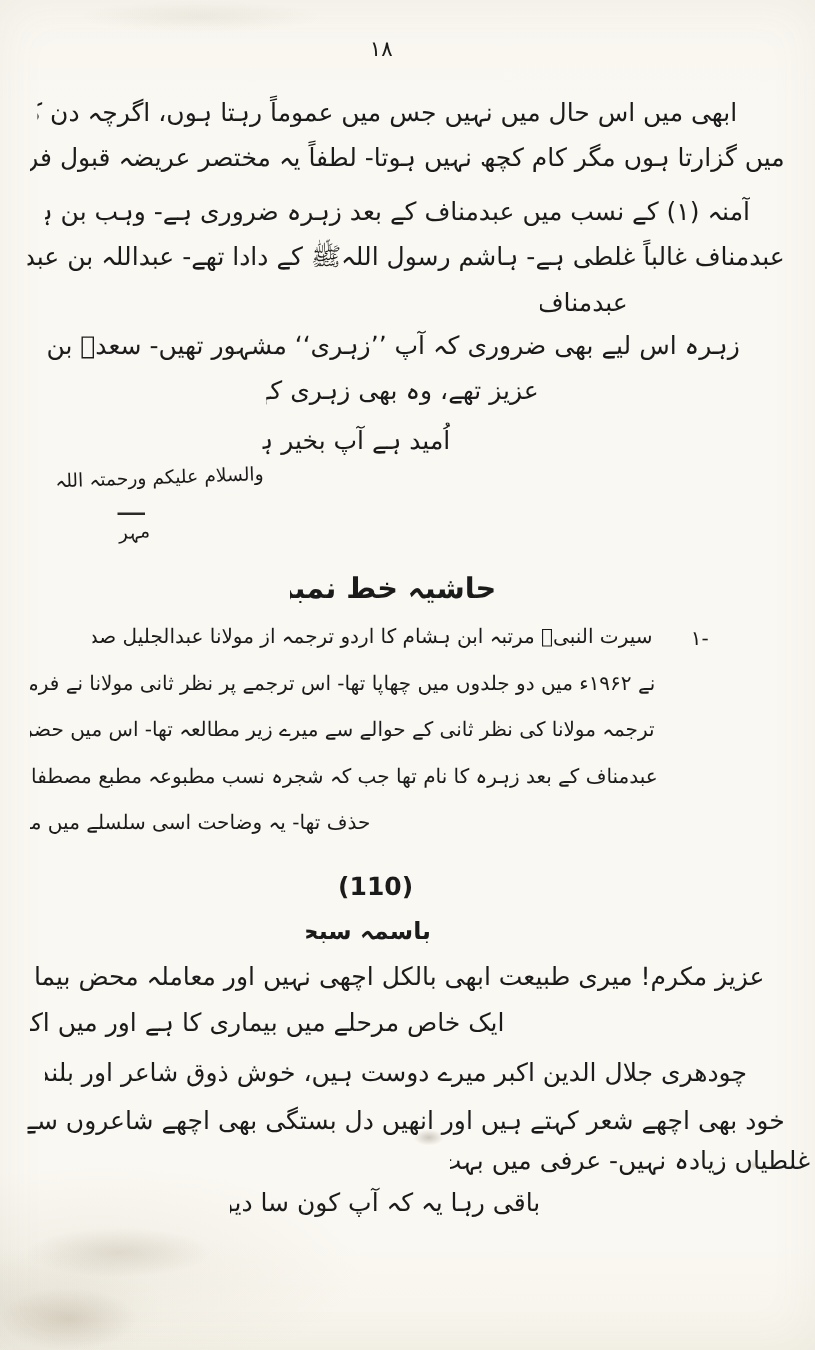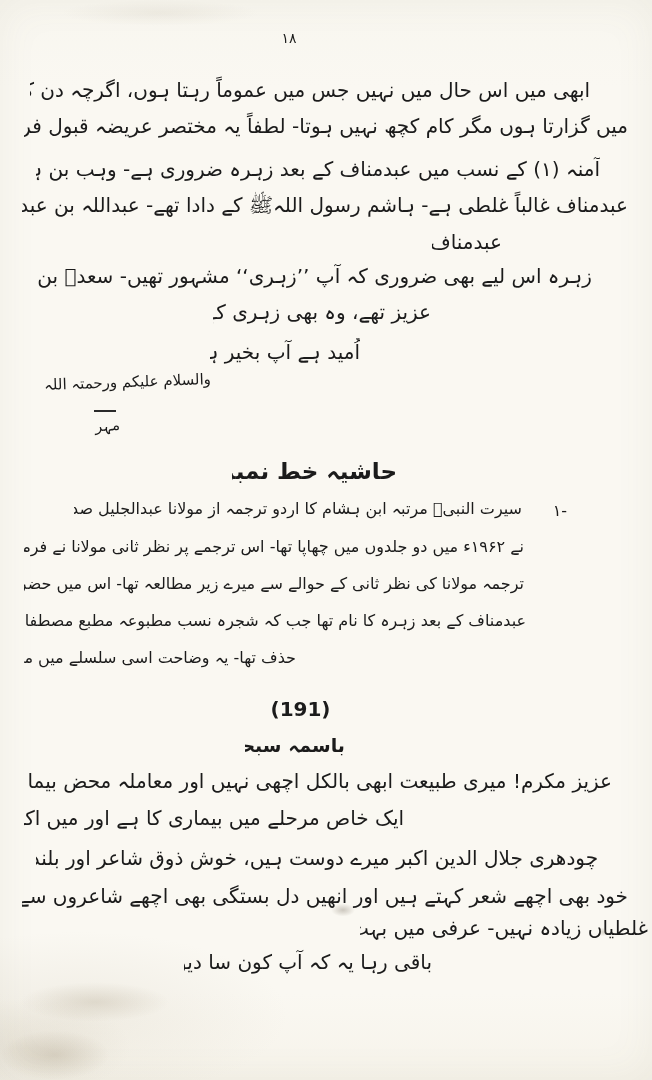--- a/index.html
+++ b/index.html
@@ -27,21 +27,21 @@
   .fn{font-size:16px;line-height:1.4;}
   .center{text-align:center;}
   .bold{font-weight:bold;}
   .smudge{position:absolute;pointer-events:none;}
 </style>
 </head>
 <body>
 
 <div class="page">
 
-  <div class="ln center" style="left:254px;top:28px;width:70px;font-size:14px;">۱۸</div>
+  <div class="ln center" style="left:270px;top:28px;width:70px;font-size:17px;">۱۸</div>
 
   <div>
     <div class="ln" style="left:30px;top:76px;width:560px;">ابھی میں اس حال میں نہیں جس میں عموماً رہتا ہوں، اگرچہ دن کا بیشتر حصہ اپنے کمرے</div>
     <div class="ln" style="left:24px;top:112px;width:604px;">میں گزارتا ہوں مگر کام کچھ نہیں ہوتا- لطفاً یہ مختصر عریضہ قبول فرمائیے- زیادہ لکھنے کا دماغ نہیں-</div>
     <div class="ln" style="left:36px;top:155px;width:564px;">آمنہ (۱) کے نسب میں عبدمناف کے بعد زہرہ ضروری ہے- وہب بن ہاشم بن</div>
     <div class="ln" style="left:22px;top:191px;width:606px;">عبدمناف غالباً غلطی ہے- ہاشم رسول اللہﷺ کے دادا تھے- عبداللہ بن عبدالمطلب بن ہاشم بن</div>
     <div class="ln" style="left:432px;top:228px;width:70px;">عبدمناف-</div>
     <div class="ln" style="left:36px;top:262px;width:556px;">زہرہ اس لیے بھی ضروری کہ آپ ’’زہری‘‘ مشہور تھیں- سعدؓ بن ابی وقاص آپ کے</div>
     <div class="ln" style="left:213px;top:298px;width:218px;">عزیز تھے، وہ بھی زہری کہلاتے تھے-</div>
     <div class="ln" style="left:210px;top:338px;width:150px;">اُمید ہے آپ بخیر ہوں-</div>
@@ -56,21 +56,21 @@
   <div>
     <div class="ln fn" style="left:541px;top:500px;width:26px;">۱-</div>
     <div class="ln fn" style="left:74px;top:498px;width:448px;">سیرت النبیؐ مرتبہ ابن ہشام کا اردو ترجمہ از مولانا عبدالجلیل صدیقی شیخ غلام علی اینڈ سنز پبلشرز لاہور</div>
     <div class="ln fn" style="left:24px;top:536px;width:500px;">نے ۱۹۶۲ء میں دو جلدوں میں چھاپا تھا- اس ترجمے پر نظر ثانی مولانا نے فرمائی تھی اور ان دنوں یہی</div>
     <div class="ln fn" style="left:24px;top:573px;width:500px;">ترجمہ مولانا کی نظر ثانی کے حوالے سے میرے زیر مطالعہ تھا- اس میں حضرت آمنہؓ کے نسب میں</div>
     <div class="ln fn" style="left:24px;top:610px;width:502px;">عبدمناف کے بعد زہرہ کا نام تھا جب کہ شجرہ نسب مطبوعہ مطبع مصطفائی محمد نگر ۱۲۶۳ھ میں زہرہ کا نام</div>
     <div class="ln fn" style="left:24px;top:647px;width:272px;">حذف تھا- یہ وضاحت اسی سلسلے میں مانگی گئی تھی-</div>
   </div>
 
   <div>
-    <div class="ln center bold" style="left:258px;top:695px;width:85px;font-size:20px;">(191)</div>
+    <div class="ln center bold" style="left:258px;top:695px;width:85px;font-size:20px;">(110)</div>
     <div class="ln center bold" style="left:245px;top:732px;width:100px;font-size:19px;">باسمہ سبحانہ</div>
 
     <div class="ln" style="left:27px;top:767px;width:585px;">عزیز مکرم! میری طبیعت ابھی بالکل اچھی نہیں اور معاملہ محض بیماری کا نہیں بلکہ عمر کے</div>
     <div class="ln" style="left:24px;top:804px;width:380px;">ایک خاص مرحلے میں بیماری کا ہے اور میں اکہترویں سال میں ہوں-</div>
     <div class="ln" style="left:36px;top:844px;width:562px;">چودھری جلال الدین اکبر میرے دوست ہیں، خوش ذوق شاعر اور بلند پایہ سخن فہم ہیں،</div>
     <div class="ln" style="left:22px;top:882px;width:606px;">خود بھی اچھے شعر کہتے ہیں اور انھیں دل بستگی بھی اچھے شاعروں سے ہے- غالب (۱) میں طباعتی</div>
     <div class="ln" style="left:360px;top:914px;width:288px;">غلطیاں زیادہ نہیں- عرفی میں بہت زیادہ ہیں-</div>
     <div class="ln" style="left:184px;top:948px;width:248px;">باقی رہا یہ کہ آپ کون سا دیوان خریدیں تو سنیے:</div>
   </div>
 

